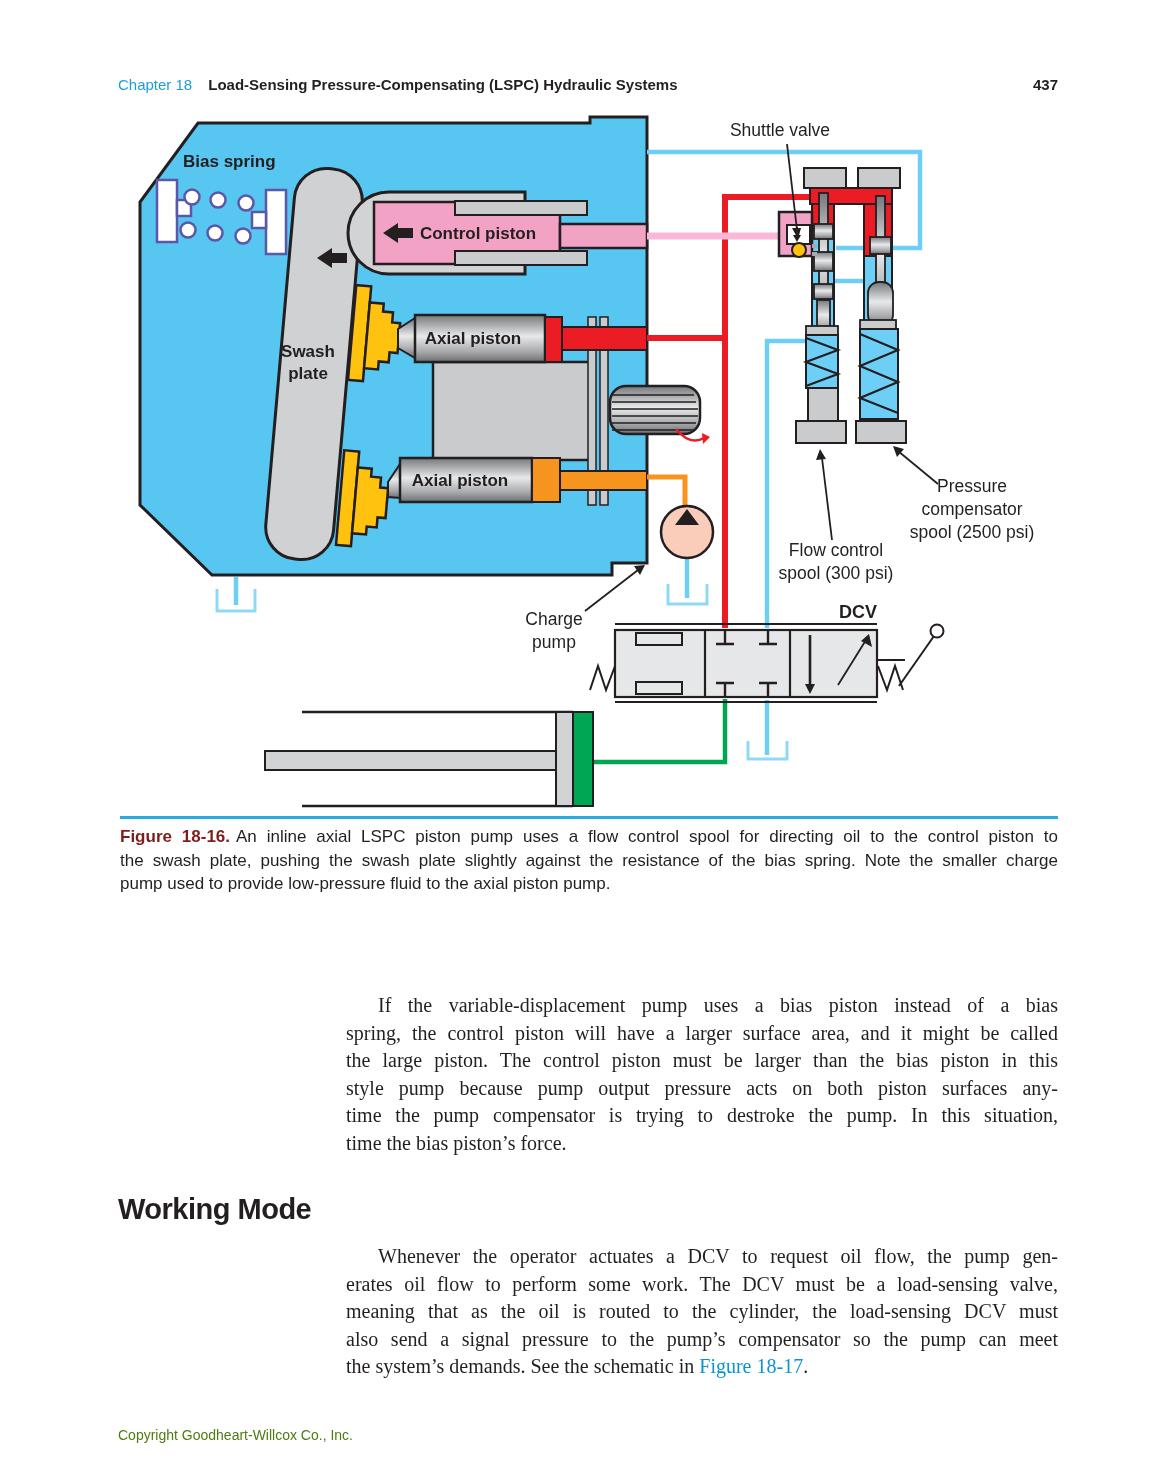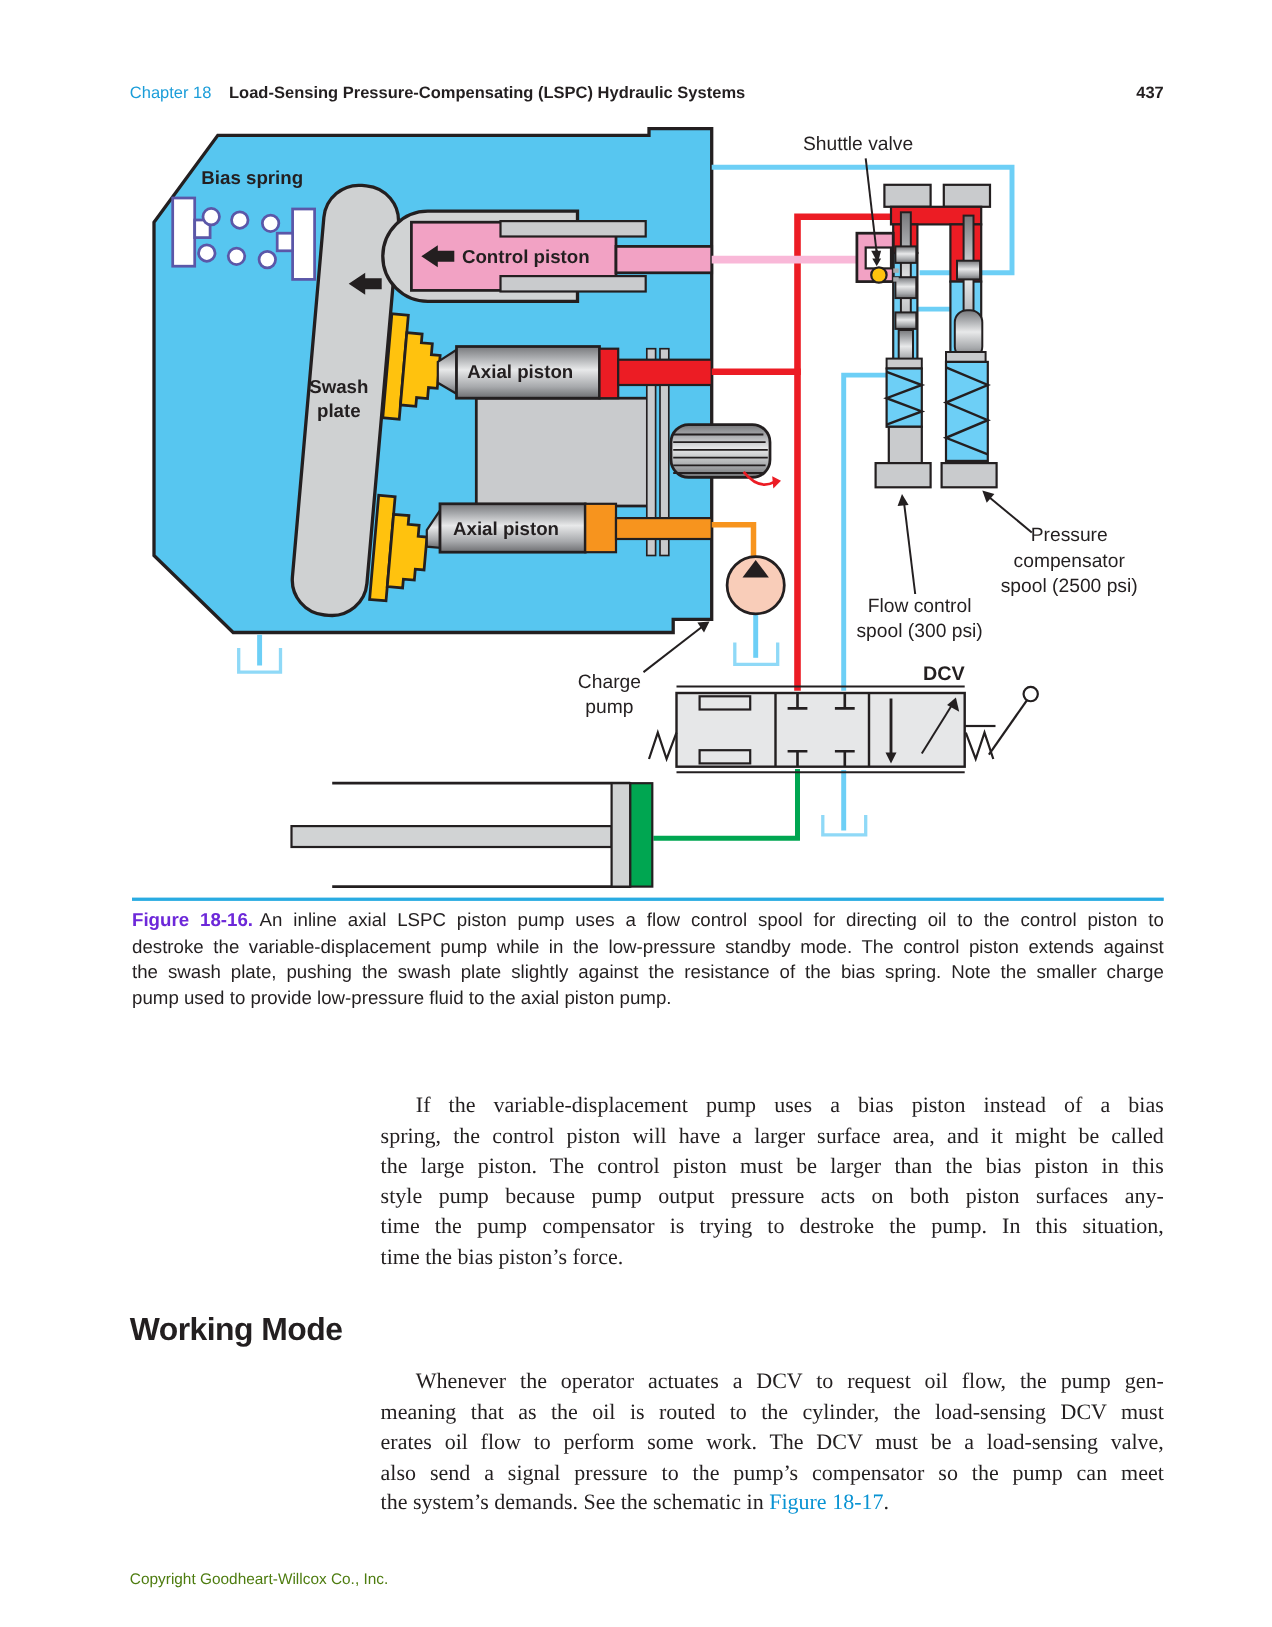--- a/index.html
+++ b/index.html
@@ -5,21 +5,21 @@
   html,body{margin:0;padding:0;background:#ffffff;}
   .page{position:relative;width:1156px;height:1479px;background:#ffffff;overflow:hidden;
         font-family:"Liberation Sans",sans-serif;color:#231F20;}
   .header{position:absolute;top:36px;left:118px;width:940px;display:flex;align-items:flex-end;
           font-size:15px;margin-top:40px;}
   .chapter{color:#1B9DD9;margin-right:16px;}
   .htitle{font-weight:bold;flex:1;}
   .pagenum{font-weight:bold;}
   .bluerule{position:absolute;left:120px;top:816px;width:938px;height:2.5px;background:#29ABE2;}
   .caption{position:absolute;left:120px;top:825px;width:938px;font-size:17px;line-height:23.5px;}
-  .figlabel{font-weight:bold;color:#6d28d9;margin-right:6px;}
+  .figlabel{font-weight:bold;color:#7f1d1d;margin-right:6px;}
   .jl{text-align:justify;text-align-last:justify;}
   .para{position:absolute;left:346px;width:712px;font-family:"Liberation Serif",serif;
         font-size:20px;line-height:27.5px;}
   .p1{top:992px;}
   .p2{top:1243px;}
   .indent{text-indent:32px;}
   .heading{position:absolute;left:118px;top:1193px;font-size:29px;font-weight:bold;
            letter-spacing:-0.5px;}
   .figref{font-weight:normal;color:#0993D3;}
   .footer{position:absolute;left:118px;top:1427px;font-size:14px;color:#4d7c0f;}
@@ -229,39 +229,38 @@
       <line x1="585" y1="611" x2="638" y2="570" stroke="#231F20" stroke-width="1.8"></line>
       <polygon fill="#231F20" points="645,565 634,566 640,575"></polygon>
       <text class="lblDCV" x="858" y="618" text-anchor="middle">DCV</text>
     </g>
   </svg>
 
   <div class="bluerule"></div>
 
   <div class="caption">
     <div class="capline jl"><span class="figlabel">Figure 18-16.</span><span>An inline axial LSPC piston pump uses a flow control spool for directing oil to the control piston to</span></div>
-    <div class="capline jl">destroke the variable-displacement pump while in the low-pressure standby mode. The control piston extends against</div>
     <div class="capline jl">the swash plate, pushing the swash plate slightly against the resistance of the bias spring. Note the smaller charge</div>
     <div class="capline">pump used to provide low-pressure fluid to the axial piston pump.</div>
   </div>
 
   <div class="para p1">
     <div class="jl indent">If the variable-displacement pump uses a bias piston instead of a bias</div>
     <div class="jl">spring, the control piston will have a larger surface area, and it might be called</div>
     <div class="jl">the large piston. The control piston must be larger than the bias piston in this</div>
     <div class="jl">style pump because pump output pressure acts on both piston surfaces any-</div>
     <div class="jl">time the pump compensator is trying to destroke the pump. In this situation,</div>
     <div>time the bias piston’s force.</div>
   </div>
 
   <div class="heading">Working Mode</div>
 
   <div class="para p2">
     <div class="jl indent">Whenever the operator actuates a DCV to request oil flow, the pump gen-</div>
+    <div class="jl">erates oil flow to perform some work. The DCV must be a load-sensing valve,</div>
     <div class="jl">meaning that as the oil is routed to the cylinder, the load-sensing DCV must</div>
-    <div class="jl">erates oil flow to perform some work. The DCV must be a load-sensing valve,</div>
     <div class="jl">also send a signal pressure to the pump’s compensator so the pump can meet</div>
     <div><span>the system’s demands. See the schematic in </span><span class="figref">Figure 18-17</span><span>.</span></div>
   </div>
 
   <div class="footer">Copyright Goodheart-Willcox Co., Inc.</div>
 
 </div>
 
 </body></html>

